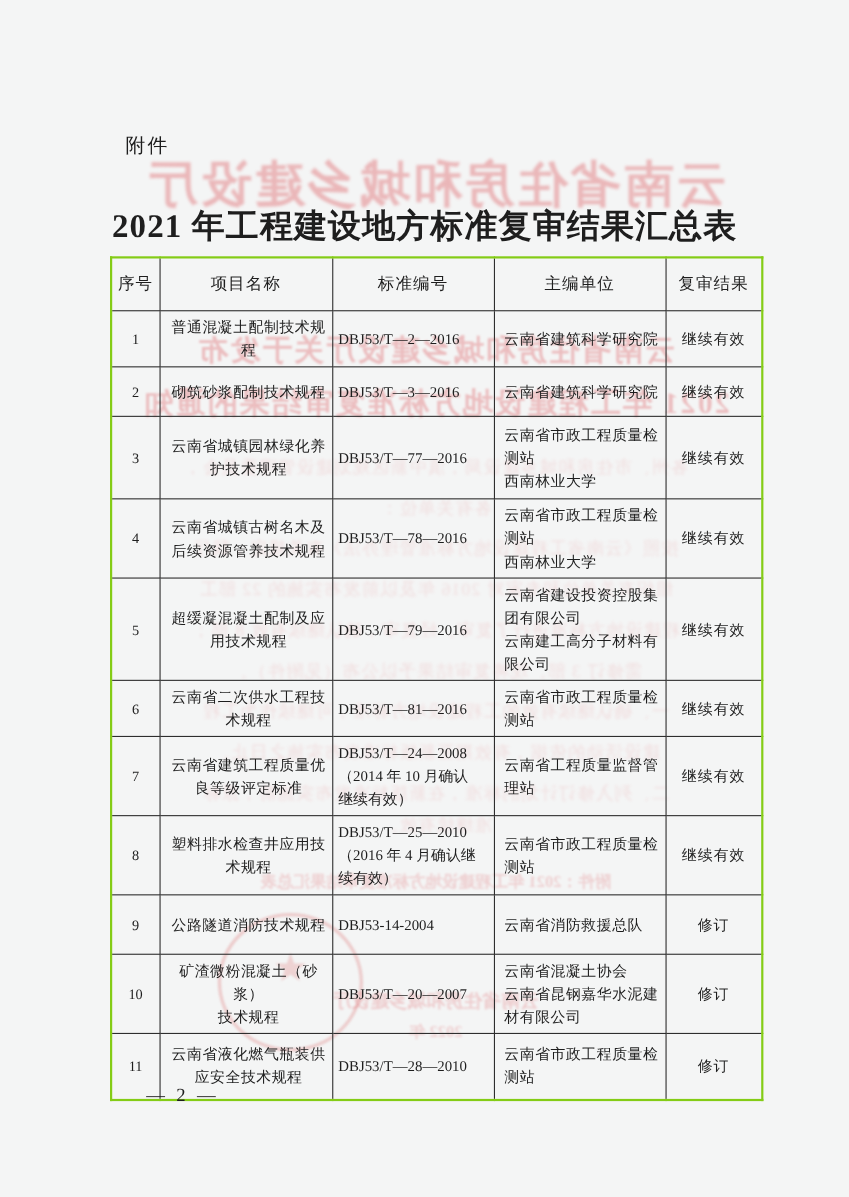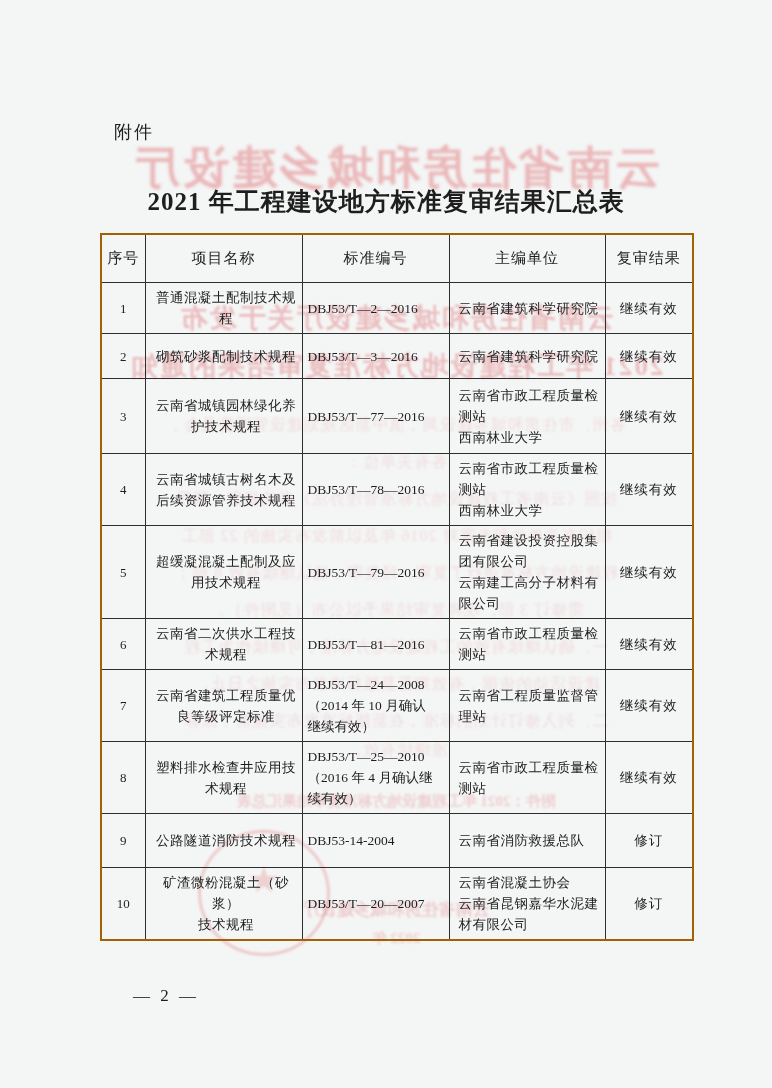--- a/index.html
+++ b/index.html
@@ -11,26 +11,26 @@
   }
   .page{position:absolute;inset:0;}
 
   
   .attachment{
     position:absolute;left:114px;top:120px;z-index:2;
     font-size:18px;letter-spacing:2px;
   }
   .doc-title{
     position:absolute;left:0;top:185px;width:100%;z-index:2;margin:0;
-    text-align:center;font-size:25px;font-weight:bold;letter-spacing:1px;
+    text-align:center;font-size:30px;font-weight:bold;letter-spacing:1px;
   }
   table.summary{
     position:absolute;left:100px;top:233px;width:592px;z-index:2;
     border-collapse:collapse;table-layout:fixed;
-    border:2px solid #a16207;
+    border:2px solid #84cc16;
   }
   .summary th,.summary td{
     border:1.6px solid #2e2e2e;
     background:transparent;
     vertical-align:middle;
   }
   .summary th{
     font-size:15px;font-weight:normal;height:45px;letter-spacing:1px;
   }
   .summary td{
@@ -206,17 +206,26 @@
         <tr style="height: 70px;">
     <td class="c-no">10</td>
     <td class="c-name">矿渣微粉混凝土（砂浆）
 技术规程</td>
     <td class="c-code">DBJ53/T—20—2007</td>
     <td class="c-unit">云南省混凝土协会
 云南省昆钢嘉华水泥建
 材有限公司</td>
     <td class="c-result">修订</td>
   </tr>
+        <tr style="height: 60px;">
+    <td class="c-no">11</td>
+    <td class="c-name">云南省液化燃气瓶装供
+应安全技术规程</td>
+    <td class="c-code">DBJ53/T—28—2010</td>
+    <td class="c-unit">云南省市政工程质量检
+测站</td>
+    <td class="c-result">修订</td>
+  </tr>
       </tbody>
   </table>
 
   <div class="pageno">— 2 —</div>
 </div>
 
 </body></html>

